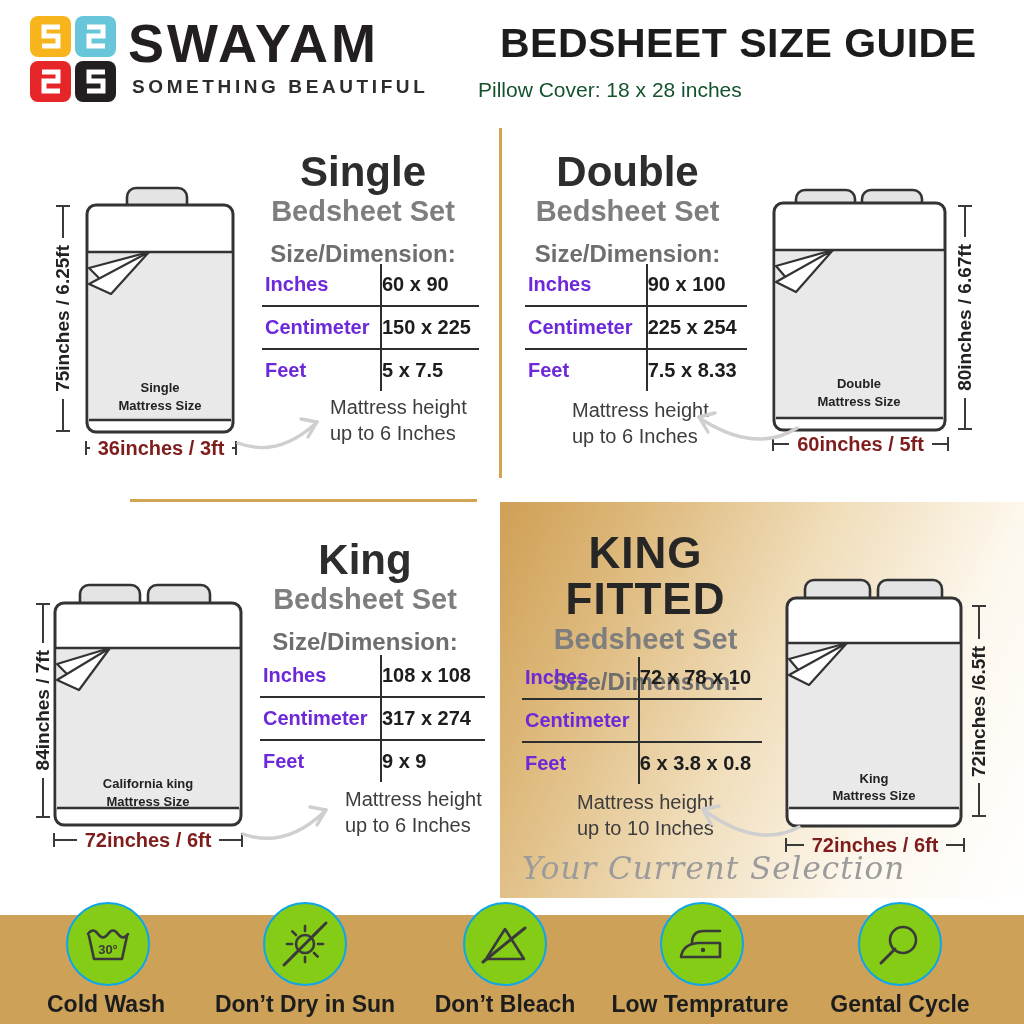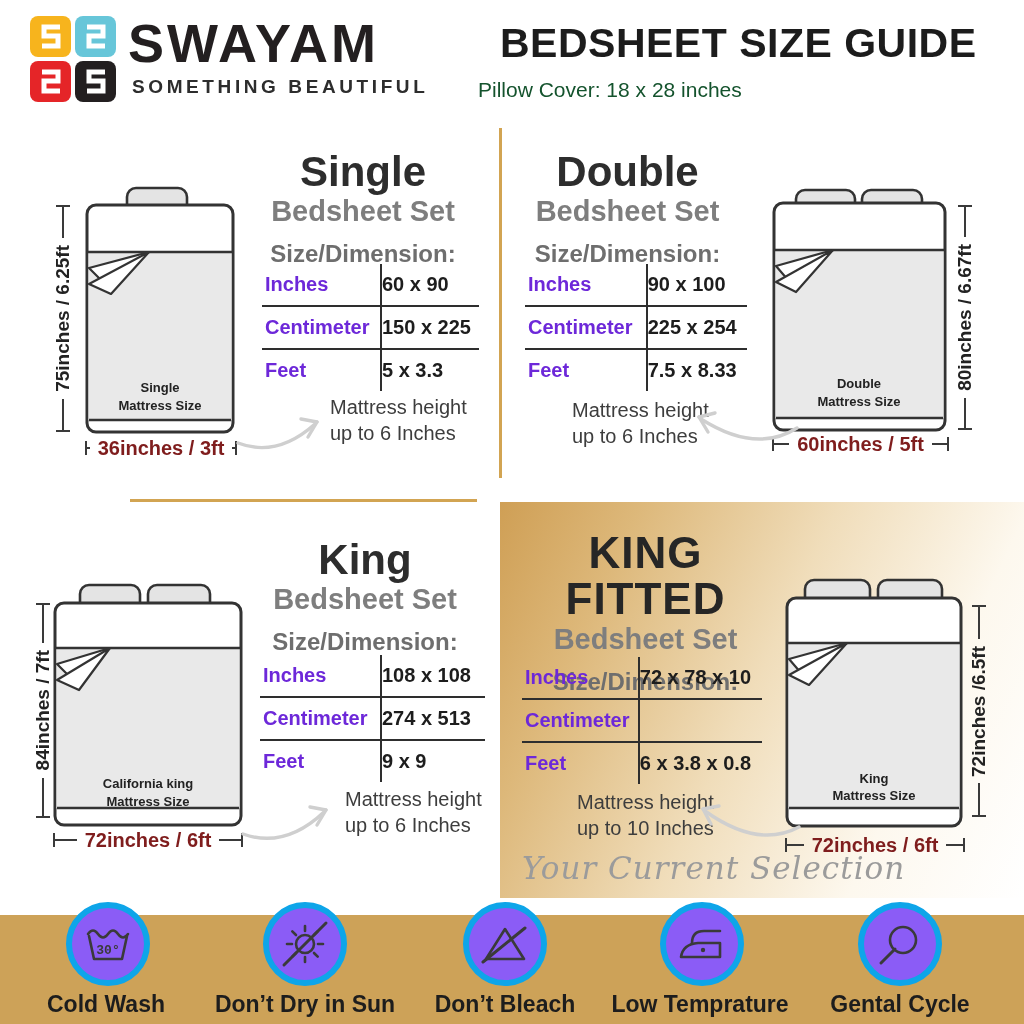--- a/index.html
+++ b/index.html
@@ -60,22 +60,22 @@
   .arrow path{stroke:#cfcfcf;stroke-width:3.4;fill:none;stroke-linecap:round;}
 
   
   .kf-panel{position:absolute;left:500px;top:502px;width:524px;height:396px;
     background:linear-gradient(115deg,#cf9f55 0%,#ddb87a 20%,#f0ddba 48%,#fdf8ee 75%,#ffffff 100%);}
   .selection{position:absolute;font-family:"DejaVu Serif",serif;font-style:italic;
              font-size:31px;color:#9b9b9b;letter-spacing:1px;}
 
   
   .band{position:absolute;left:0;top:915px;width:1024px;height:109px;background:#cda258;}
-  .care-circle{position:absolute;top:902px;width:84px;height:84px;border-radius:50%;background:#8b5cf6;
-               border:6px solid #0ea5e9;box-sizing:border-box;display:flex;align-items:center;justify-content:center;font-family:Liberation Mono, monospace;}
+  .care-circle{position:absolute;top:902px;width:84px;height:84px;border-radius:50%;background:#84cc16;
+               border:2px solid #0ea5e9;box-sizing:border-box;display:flex;align-items:center;justify-content:center;}
   .care-circle svg{stroke:#3a3a3a;stroke-width:2.6;fill:none;stroke-linecap:round;stroke-linejoin:round;}
   .care-label{position:absolute;top:991px;width:220px;text-align:center;
               font-size:23px;font-weight:bold;color:#1d1d1d;}
 </style>
 </head>
 <body>
 
 <div class="canvas">
 
   <div class="logo-grid">
@@ -119,21 +119,21 @@
     <div class="trow">
       <div class="tlabel">Inches</div>
       <div class="tval">60 x 90</div>
       </div>
     <div class="trow">
       <div class="tlabel">Centimeter</div>
       <div class="tval">150 x 225</div>
       </div>
     <div class="trow">
       <div class="tlabel">Feet</div>
-      <div class="tval">5 x 3.3</div>
+      <div class="tval">5 x 7.5</div>
       </div>
   </div>
 
   <svg class="bed" style="left:85px;top:186px" width="150" height="248" viewBox="0 0 150 248">
     <rect class="pillow" x="42" y="2" width="60" height="46" rx="9"></rect>
     <rect class="outline" x="2" y="19" width="146" height="227" rx="9"></rect>
     <rect class="sheet" x="3.5" y="66" width="143" height="168"></rect>
     <line class="fold" x1="2" y1="66" x2="148" y2="66"></line>
     <polygon class="flap" points="64,66 4,82 18,96"></polygon>
     <polygon class="flap" points="64,66 4,98 26,108"></polygon>
@@ -230,21 +230,21 @@
     <div class="h2">Bedsheet Set</div>
     <div class="h3">Size/Dimension:</div>
   </div>
   <div class="stable" style="left:260px;top:655px;width:225px;--col:52%">
     <div class="trow">
       <div class="tlabel">Inches</div>
       <div class="tval">108 x 108</div>
       </div>
     <div class="trow">
       <div class="tlabel">Centimeter</div>
-      <div class="tval">274 x 513</div>
+      <div class="tval">317 x 274</div>
       </div>
     <div class="trow">
       <div class="tlabel">Feet</div>
       <div class="tval">9 x 9</div>
       </div>
   </div>
 
   <svg class="bed" style="left:53px;top:582px" width="190" height="245" viewBox="0 0 190 245">
     <rect class="pillow" x="27" y="3" width="60" height="46" rx="9"></rect>
     <rect class="pillow" x="95" y="3" width="62" height="46" rx="9"></rect>

